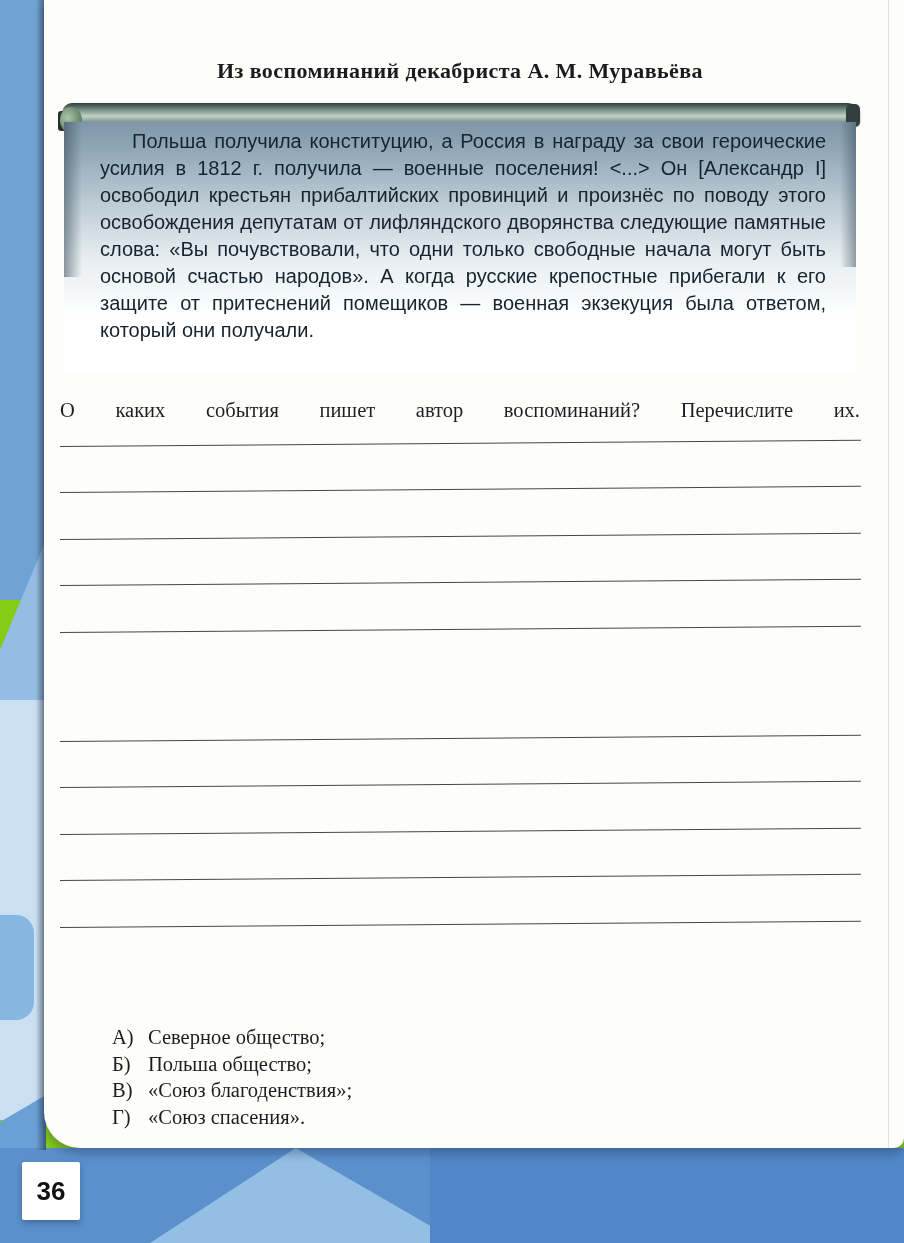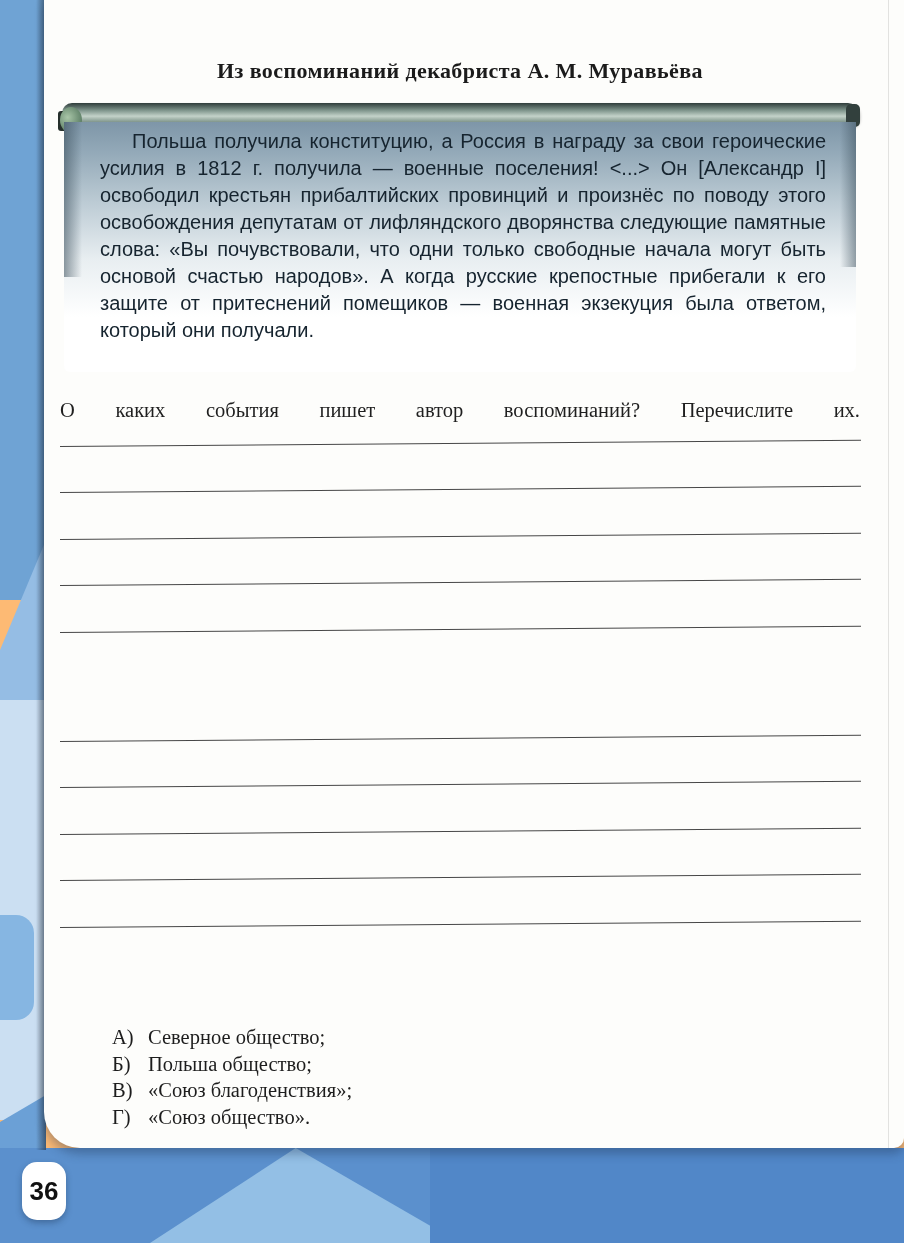--- a/index.html
+++ b/index.html
@@ -1,19 +1,19 @@
 <!DOCTYPE html>
 <html><head>
 <meta charset="utf-8">
 <style>
   html,body{margin:0;padding:0;background:#e8eef4;}
   .canvas{
     position:relative;width:904px;height:1243px;overflow:hidden;
     font-family:"Liberation Serif", serif;color:#222;
-    background:#fdba74;
+    background:#84cc16;
   }
   
   .bg-shape{position:absolute;}
   .bg-strip-top{left:0;top:0;width:46px;height:600px;background:#6fa3d4;}
   .bg-strip-diag{left:0;top:540px;width:46px;height:200px;background:#95bde4;
     clip-path:polygon(0 55%,100% 0,100% 100%,0 100%);}
   .bg-strip-pale{left:0;top:700px;width:46px;height:420px;background:#cbdff2;}
   .bg-strip-blob{left:0;top:915px;width:34px;height:105px;background:#86b6e2;border-radius:0 18px 18px 0;}
   .bg-strip-low{left:0;top:1095px;width:46px;height:150px;background:#6ba0d6;
     clip-path:polygon(0 18%,100% 0,100% 100%,0 100%);}
@@ -78,21 +78,21 @@
     transform:rotate(-0.45deg);transform-origin:0 0;}
   
   .task-head{position:absolute;left:60px;top:960px;width:800px;font-size:20.5px;color:#1d1d1d;}
   .task-label{font-weight:bold;letter-spacing:.3px;}
   .task-stem{position:absolute;left:60px;top:996px;width:800px;font-size:20.5px;color:#1d1d1d;}
   .options{position:absolute;left:112px;top:1026px;width:740px;font-size:20.5px;color:#1d1d1d;}
   .option-row{display:flex;gap:10px;height:26.5px;align-items:flex-start;}
   .option-letter{min-width:26px;}
   
   .page-badge{
-    position:absolute;left:22px;top:1162px;width:44px;height:58px;border-radius:15px;
+    position:absolute;left:22px;top:1162px;width:58px;height:58px;border-radius:2px;
     background:#ffffff;box-shadow:0 3px 6px rgba(20,40,70,.35);
     display:flex;align-items:center;justify-content:center;
     font-family:"Liberation Sans", sans-serif;font-size:26px;font-weight:bold;color:#111;
   }
 </style>
 </head>
 <body>
 
 <div class="canvas">
 
@@ -151,19 +151,19 @@
     <div class="option-row">
       <span class="option-letter">Б)</span>
       <span>Польша общество;</span>
     </div>
     <div class="option-row">
       <span class="option-letter">В)</span>
       <span>«Союз благоденствия»;</span>
     </div>
     <div class="option-row">
       <span class="option-letter">Г)</span>
-      <span>«Союз общество».</span>
+      <span>«Союз спасения».</span>
     </div>
   </div>
 
   <div class="page-badge">36</div>
 
 </div>
 
 </body></html>

